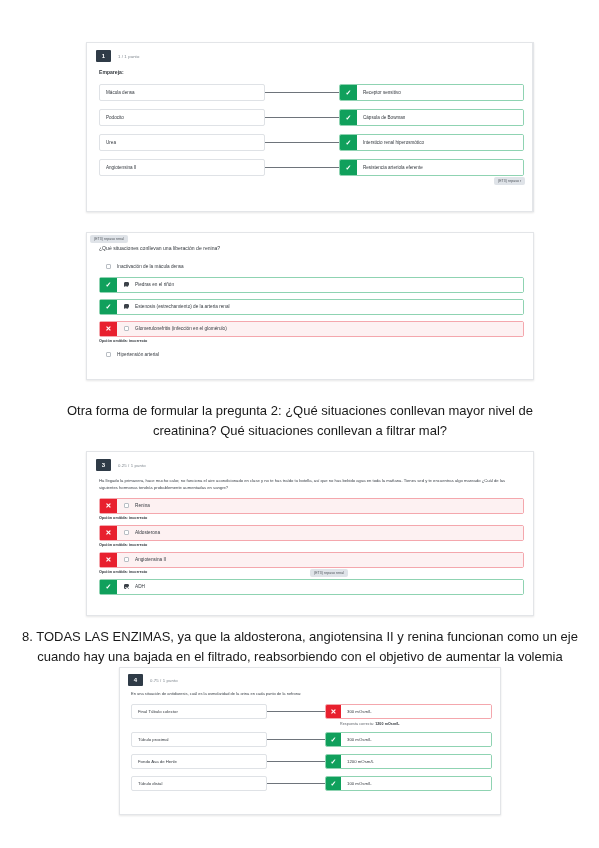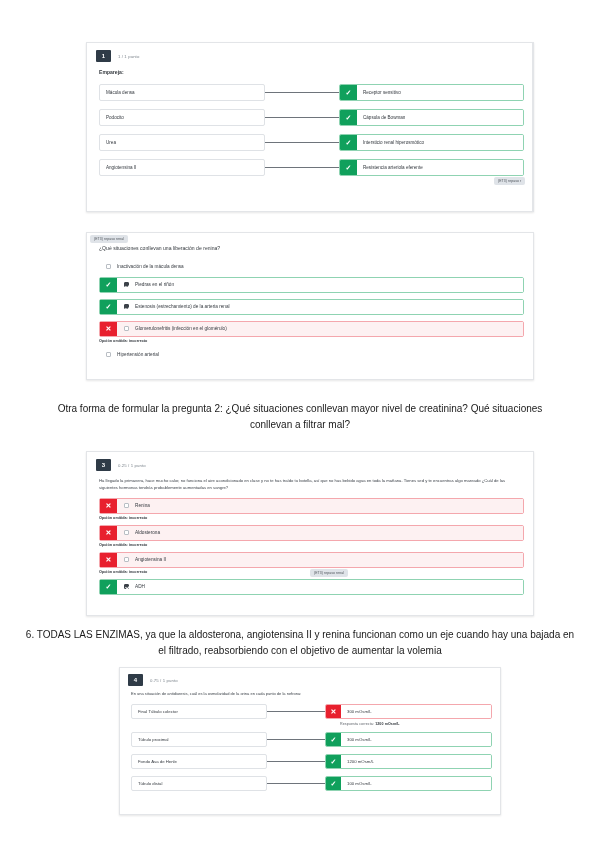--- a/index.html
+++ b/index.html
@@ -140,21 +140,21 @@
     padding:2px 4px;
     border-radius:2px;
     white-space:nowrap;
     letter-spacing:.1px;
   }
 
   
   .note{
     position:absolute;
     font-family:"Liberation Sans", sans-serif;
-    font-size:10px;
+    font-size:13px;
     color:#1a1a1a;
     line-height:1.55;
     text-align:center;
   }
 
   
   .vrule{
     position:absolute;top:0;right:0;width:1px;height:100%;
     background:#e3e5e8;
   }
@@ -305,21 +305,21 @@
       <div class="choice-body">
         <span class="cb checked"></span>
         <span>ADH</span>
       </div>
     </div>
 
   </div>
 </div>
 <div class="chip" style="left:310px;top:569px;">(ET3) repaso renal</div>
 
-<div class="note" style="left:22px;top:627px;width:556px;">6. TODAS LAS ENZIMAS, ya que la aldosterona, angiotensina II y renina funcionan como un eje cuando hay una bajada en el filtrado, reabsorbiendo con el objetivo de aumentar la volemia</div>
+<div class="note" style="left:22px;top:627px;width:556px;">8. TODAS LAS ENZIMAS, ya que la aldosterona, angiotensina II y renina funcionan como un eje cuando hay una bajada en el filtrado, reabsorbiendo con el objetivo de aumentar la volemia</div>
 
 <div class="card" style="left:119px;top:667px;width:382px;height:148px;">
   <div class="card-inner" style="padding:6px 8px;">
 
     <div class="qhead" style="margin-bottom:5px;">
       <div class="qnum">4</div>
       <div class="qpts">0.75 / 1 punto</div>
     </div>
 
     <div class="qbody" style="font-size:4px;margin-bottom:7px;">En una situación de antidiuresis, cuál es la osmolaridad de la orina en cada punto de la nefrona:</div>

